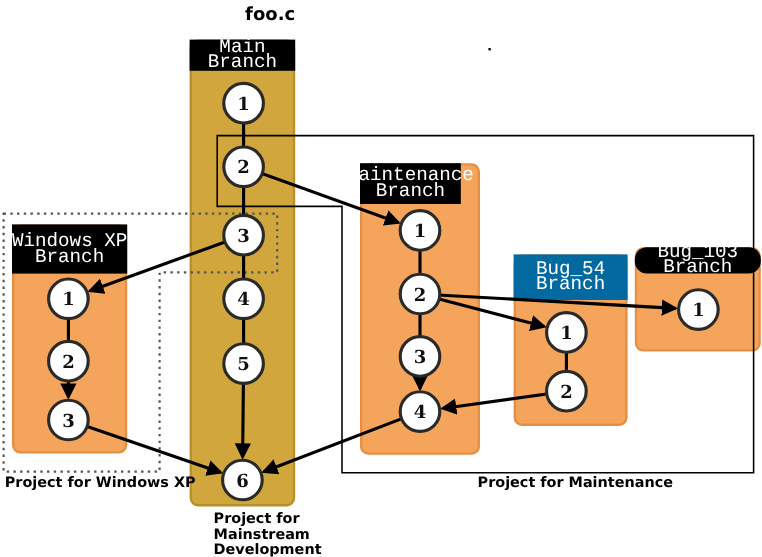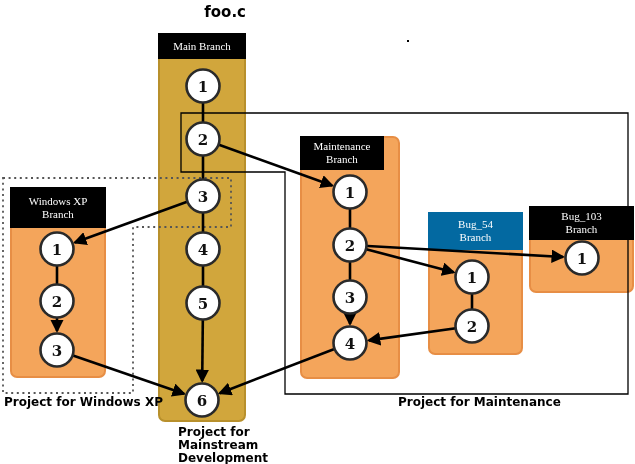--- a/index.html
+++ b/index.html
@@ -1,22 +1,22 @@
 <!DOCTYPE html>
 <html><head>
 <meta charset="utf-8">
 <style>
   html,body{margin:0;padding:0;background:#fff;}
   .canvas{position:relative;width:635px;height:464px;background:#ffffff;overflow:hidden;
           font-family:"DejaVu Sans",sans-serif;}
   #boxes{position:absolute;left:0;top:0;width:635px;height:464px;z-index:1;}
   .bbody{position:absolute;box-sizing:border-box;border-radius:7px;}
   .bhead{position:absolute;box-sizing:border-box;display:flex;align-items:center;justify-content:center;
-         text-align:center;white-space:pre-line;font-size:11px;line-height:13px;
-         font-family:Liberation Serif, serif;}
+         text-align:center;white-space:pre-line;font-size:16px;line-height:13px;
+         font-family:Liberation Mono, monospace;}
   #dsvg{position:absolute;left:0;top:0;z-index:2;}
   .title{position:absolute;left:158px;top:3px;width:88px;text-align:right;
          font:bold 15px "DejaVu Sans",sans-serif;color:#000;z-index:3;}
   .region-label{position:absolute;font:bold 12px "DejaVu Sans",sans-serif;color:#000;
                 white-space:pre-line;line-height:13px;z-index:3;}
   .stray{position:absolute;left:407px;top:40px;width:2px;height:2px;background:#000;z-index:3;overflow:hidden;
          font-size:1px;color:transparent;}
 </style>
 </head>
 <body>
@@ -30,21 +30,21 @@
       <div class="bbody" style="left: 10px; top: 187px; width: 96px; height: 191px; background: rgb(244, 165, 91); border: 2px solid rgb(231, 142, 69);"></div>
       <div class="bhead" style="left: 10px; top: 187px; width: 96px; height: 41px; background: rgb(0, 0, 0); color: rgb(255, 255, 255);">Windows XP
 Branch</div>
       <div class="bbody" style="left: 300px; top: 136px; width: 100px; height: 243px; background: rgb(244, 165, 91); border: 2px solid rgb(231, 142, 69);"></div>
       <div class="bhead" style="left: 300px; top: 136px; width: 84px; height: 34px; background: rgb(0, 0, 0); color: rgb(255, 255, 255);">Maintenance
 Branch</div>
       <div class="bbody" style="left: 428px; top: 212px; width: 95px; height: 143px; background: rgb(244, 165, 91); border: 2px solid rgb(231, 142, 69);"></div>
       <div class="bhead" style="left: 428px; top: 212px; width: 95px; height: 38px; background: #0369a1; color: rgb(255, 255, 255);">Bug_54
 Branch</div>
       <div class="bbody" style="left: 529px; top: 206px; width: 105px; height: 87px; background: rgb(244, 165, 91); border: 2px solid rgb(231, 142, 69);"></div>
-      <div class="bhead" style="left: 529px; top: 206px; width: 105px; height: 34px; background: rgb(0, 0, 0); color: rgb(255, 255, 255);">Bug_103
+      <div class="bhead" style="left: 529px; top: 206px; width: 105px; height: 22px; background: rgb(0, 0, 0); color: rgb(255, 255, 255); border-radius: 10px;">Bug_103
 Branch</div>
     </div>
   <svg id="dsvg" width="635" height="464" viewBox="0 0 635 464">
       <defs>
         <marker id="arw" viewBox="0 0 10 10" refX="8.5" refY="5" markerWidth="5.2" markerHeight="5.2" orient="auto-start-reverse">
           <path d="M0,0L10,5L0,10z" fill="#000000"></path>
         </marker>
       </defs>
       <polygon points="3,178 231,178 231,227 133,227 133,393 3,393" fill="none" stroke="#555555" stroke-width="1.8" stroke-dasharray="2 3.6"></polygon>
       <polygon points="181,113 628,113 628,394 285,394 285,172 181,172" fill="none" stroke="#000000" stroke-width="1.3"></polygon>

